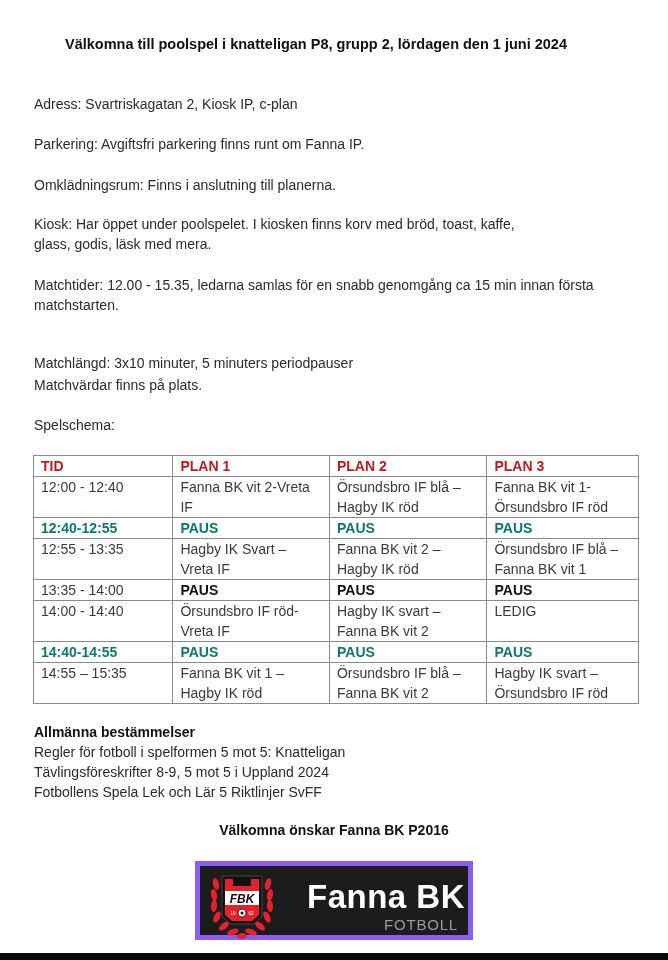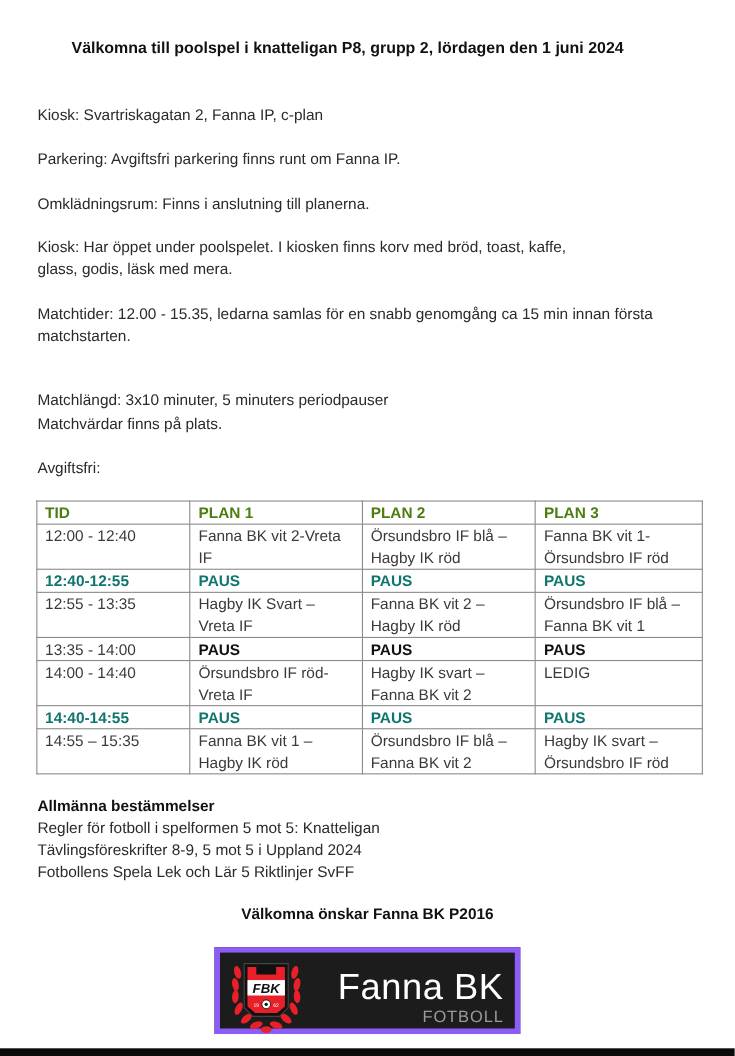--- a/index.html
+++ b/index.html
@@ -5,55 +5,55 @@
   html, body { margin:0; padding:0; background:#ffffff; }
   body { width:668px; height:960px; position:relative; overflow:hidden;
          font-family:"Liberation Sans", sans-serif; color:#1e1e1e; }
   .title { position:absolute; top:36px; left:0; width:632px; text-align:center;
            font-weight:bold; font-size:14.5px; color:#111; }
   .para { position:absolute; left:34px; font-size:14px; line-height:20px; color:#2a2a2a; width:610px; }
   table.sched { position:absolute; left:33px; top:455px; width:606px; border-collapse:collapse;
                 font-size:14px; color:#3a3a3a; }
   table.sched td, table.sched th { border:1.5px solid #8a8a8a; padding:0 7px; line-height:20px;
                 vertical-align:top; text-align:left; font-weight:normal; }
-  table.sched th { font-weight:bold; color:#4d7c0f; }
+  table.sched th { font-weight:bold; color:#b91c1c; }
   table.sched tr.bold td { font-weight:bold; color:#0f766e; }
   table.sched td.b { font-weight:bold; color:#111; }
   .c0 { width:124px; } .c1 { width:141px; } .c2 { width:142px; } .c3 { width:136px; }
   .rules { position:absolute; left:34px; top:722px; font-size:14px; line-height:20px; color:#2a2a2a; }
   .rules .head { font-weight:bold; color:#111; }
   .welcome { position:absolute; top:822px; left:0; width:668px; text-align:center;
              font-weight:bold; font-size:14px; color:#111; }
   .logo { position:absolute; left:195px; top:861px; width:278px; height:79px; background:#1c1c1c;
           border:5px solid #8b5cf6; box-sizing:border-box; }
   .logo .crest { position:absolute; left:6px; top:4px; width:72px; height:72px; }
-  .logo .name { position:absolute; left:107px; top:12px; color:#ffffff; font-weight:normal; font-size:33px;
+  .logo .name { position:absolute; left:107px; top:12px; color:#ffffff; font-weight:bold; font-size:33px;
                 letter-spacing:0.5px; }
   .logo .sub { position:absolute; right:10px; top:50px; color:#9a9a9a; font-size:15px; letter-spacing:0.8px; }
   .bottombar { position:absolute; left:0; top:953px; width:668px; height:7px; background:#0a0a0a; }
 </style>
 </head>
 <body>
 
 <div class="title">Välkomna till poolspel i knatteligan P8, grupp 2, lördagen den 1 juni 2024</div>
 
-<div class="para" style="top:94px;">Kiosk: Svartriskagatan 2, Fanna IP, c-plan</div>
+<div class="para" style="top:94px;">Adress: Svartriskagatan 2, Kiosk IP, c-plan</div>
 <div class="para" style="top:134px;">Parkering: Avgiftsfri parkering finns runt om Fanna IP.</div>
 <div class="para" style="top:175px;">Omklädningsrum: Finns i anslutning till planerna.</div>
 <div class="para" style="top:214px;">
   <div>Kiosk: Har öppet under poolspelet. I kiosken finns korv med bröd, toast, kaffe,</div>
   <div>glass, godis, läsk med mera.</div>
 </div>
 <div class="para" style="top:275px;">
   <div>Matchtider: 12.00 - 15.35, ledarna samlas för en snabb genomgång ca 15 min innan första</div>
   <div>matchstarten.</div>
 </div>
 <div class="para" style="top:335px;margin-top:18px;">Matchlängd: 3x10 minuter, 5 minuters periodpauser</div>
 <div class="para" style="top:375px;">Matchvärdar finns på plats.</div>
-<div class="para" style="top:415px;">Avgiftsfri:</div>
+<div class="para" style="top:415px;">Spelschema:</div>
 
 <table class="sched">
   <tbody>
       <tr>
     <th class="c0">TID</th>
     <th class="c1">PLAN 1</th>
     <th class="c2">PLAN 2</th>
     <th class="c3">PLAN 3</th>
   </tr>
   <tr>

